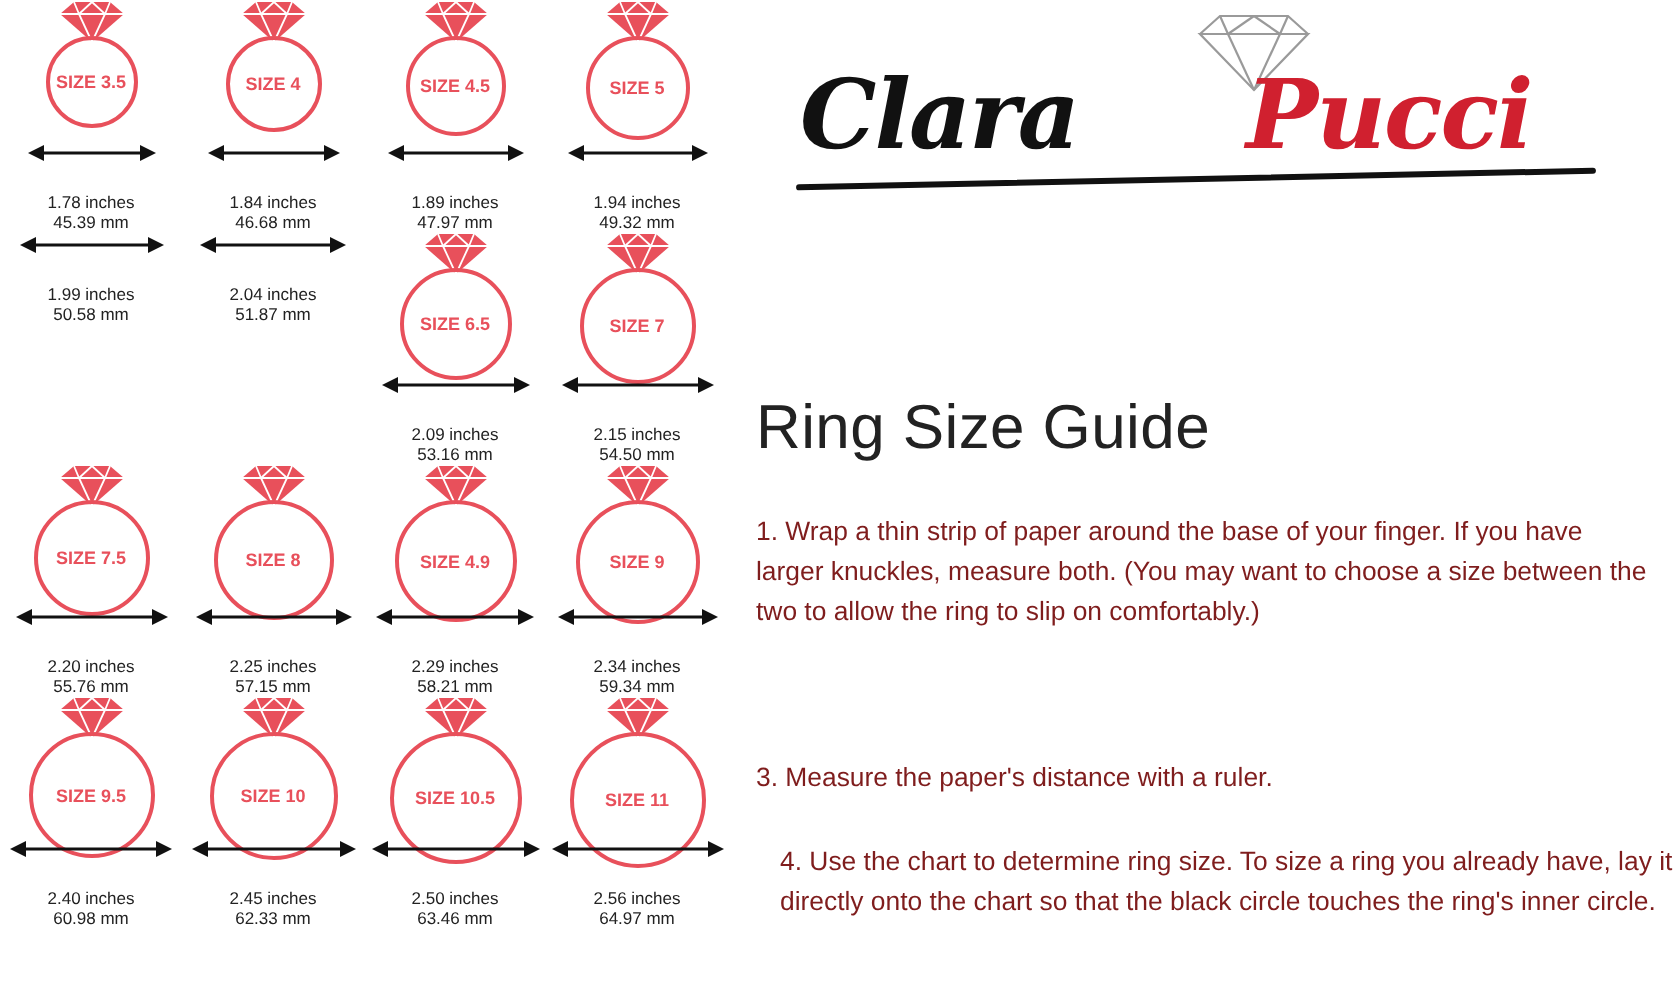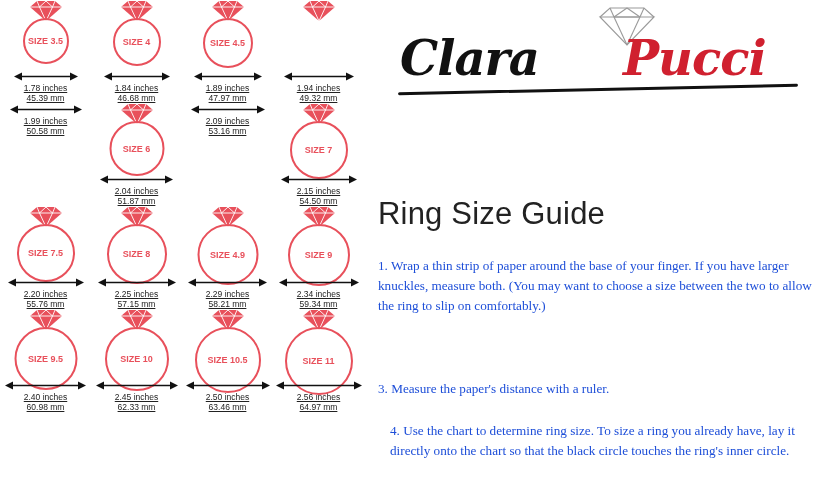--- a/index.html
+++ b/index.html
@@ -66,23 +66,22 @@
     display:flex;
     align-items:center;
     justify-content:center;
   }
   .arrow svg{display:block;}
   .meas{
     text-align:center;
     font-size:8.5px;
     line-height:10px;
     color:#222;
-    margin-top:1px;
+    margin-top:14px;
     letter-spacing:0px;
-    text-decoration:underline;
   }
 
   
   #right{
     position:absolute;
     left:366px;top:0;
     width:473px;height:501px;
   }
   #logo{
     position:absolute;
@@ -129,22 +128,21 @@
     font-size:31px;
     color:#222;
     letter-spacing:0.2px;
   }
   .step{
     position:absolute;
     left:12px;
     width:448px;
     font-size:13.2px;
     line-height:20px;
-    color:#1d4ed8;
-    font-family:Liberation Serif, serif;
+    color:#7f1d1d;
   }
   .step .num{white-space:pre;}
   #step1{top:256px;}
   #step2{top:337px;}
   #step3{top:379px;}
   #step4{top:421px;margin-left:12px;}
 </style>
 </head>
 <body>
 
@@ -253,20 +251,23 @@
               <g stroke="#ffffff" stroke-width="0.9" fill="none">
                 <line x1="11" y1="1" x2="13.5" y2="7"></line>
                 <line x1="29" y1="1" x2="26.5" y2="7"></line>
                 <line x1="20" y1="1" x2="13.5" y2="7"></line>
                 <line x1="20" y1="1" x2="26.5" y2="7"></line>
                 <line x1="4" y1="7" x2="36" y2="7"></line>
                 <line x1="13.5" y1="7" x2="20" y2="21"></line>
                 <line x1="26.5" y1="7" x2="20" y2="21"></line>
               </g>
             </svg>
+            <div class="band" style="width: 52px; height: 52px;">
+              <div class="size-label">SIZE 5</div>
+            </div>
           </div>
           <div class="arrow">
             <svg width="70" height="11" viewBox="0 0 70 11">
               <line x1="6" y1="5.5" x2="64" y2="5.5" stroke="#111" stroke-width="1.4"></line>
               <polygon points="0,5.5 8,1.5 8,9.5" fill="#111"></polygon>
               <polygon points="70,5.5 62,1.5 62,9.5" fill="#111"></polygon>
             </svg>
           </div>
           <div class="meas">
             <div>1.94 inches</div>
@@ -282,51 +283,51 @@
               <polygon points="0,5.5 8,1.5 8,9.5" fill="#111"></polygon>
               <polygon points="72,5.5 64,1.5 64,9.5" fill="#111"></polygon>
             </svg>
           </div>
           <div class="meas">
             <div>1.99 inches</div>
             <div>50.58 mm</div>
           </div>
         </div>
         <div class="ring-cell">
-          <div class="ring-art">
-            <svg class="gem" viewBox="0 0 40 22">
-              <polygon points="4,7 36,7 20,21" fill="#e8505b"></polygon>
-              <polygon points="4,7 11,1 29,1 36,7" fill="#e8505b"></polygon>
-              <g stroke="#ffffff" stroke-width="0.9" fill="none">
-                <line x1="11" y1="1" x2="13.5" y2="7"></line>
-                <line x1="29" y1="1" x2="26.5" y2="7"></line>
-                <line x1="20" y1="1" x2="13.5" y2="7"></line>
-                <line x1="20" y1="1" x2="26.5" y2="7"></line>
-                <line x1="4" y1="7" x2="36" y2="7"></line>
-                <line x1="13.5" y1="7" x2="20" y2="21"></line>
-                <line x1="26.5" y1="7" x2="20" y2="21"></line>
-              </g>
-            </svg>
-            <div class="band" style="width: 55px; height: 55px;">
-              <div class="size-label">SIZE 6</div>
-            </div>
-          </div>
           <div class="arrow">
             <svg width="73" height="11" viewBox="0 0 73 11">
               <line x1="6" y1="5.5" x2="67" y2="5.5" stroke="#111" stroke-width="1.4"></line>
               <polygon points="0,5.5 8,1.5 8,9.5" fill="#111"></polygon>
               <polygon points="73,5.5 65,1.5 65,9.5" fill="#111"></polygon>
             </svg>
           </div>
           <div class="meas">
             <div>2.04 inches</div>
             <div>51.87 mm</div>
           </div>
         </div>
         <div class="ring-cell">
+          <div class="ring-art">
+            <svg class="gem" viewBox="0 0 40 22">
+              <polygon points="4,7 36,7 20,21" fill="#e8505b"></polygon>
+              <polygon points="4,7 11,1 29,1 36,7" fill="#e8505b"></polygon>
+              <g stroke="#ffffff" stroke-width="0.9" fill="none">
+                <line x1="11" y1="1" x2="13.5" y2="7"></line>
+                <line x1="29" y1="1" x2="26.5" y2="7"></line>
+                <line x1="20" y1="1" x2="13.5" y2="7"></line>
+                <line x1="20" y1="1" x2="26.5" y2="7"></line>
+                <line x1="4" y1="7" x2="36" y2="7"></line>
+                <line x1="13.5" y1="7" x2="20" y2="21"></line>
+                <line x1="26.5" y1="7" x2="20" y2="21"></line>
+              </g>
+            </svg>
+            <div class="band" style="width: 56px; height: 56px;">
+              <div class="size-label">SIZE 6.5</div>
+            </div>
+          </div>
           <div class="arrow">
             <svg width="74" height="11" viewBox="0 0 74 11">
               <line x1="6" y1="5.5" x2="68" y2="5.5" stroke="#111" stroke-width="1.4"></line>
               <polygon points="0,5.5 8,1.5 8,9.5" fill="#111"></polygon>
               <polygon points="74,5.5 66,1.5 66,9.5" fill="#111"></polygon>
             </svg>
           </div>
           <div class="meas">
             <div>2.09 inches</div>
             <div>53.16 mm</div>

